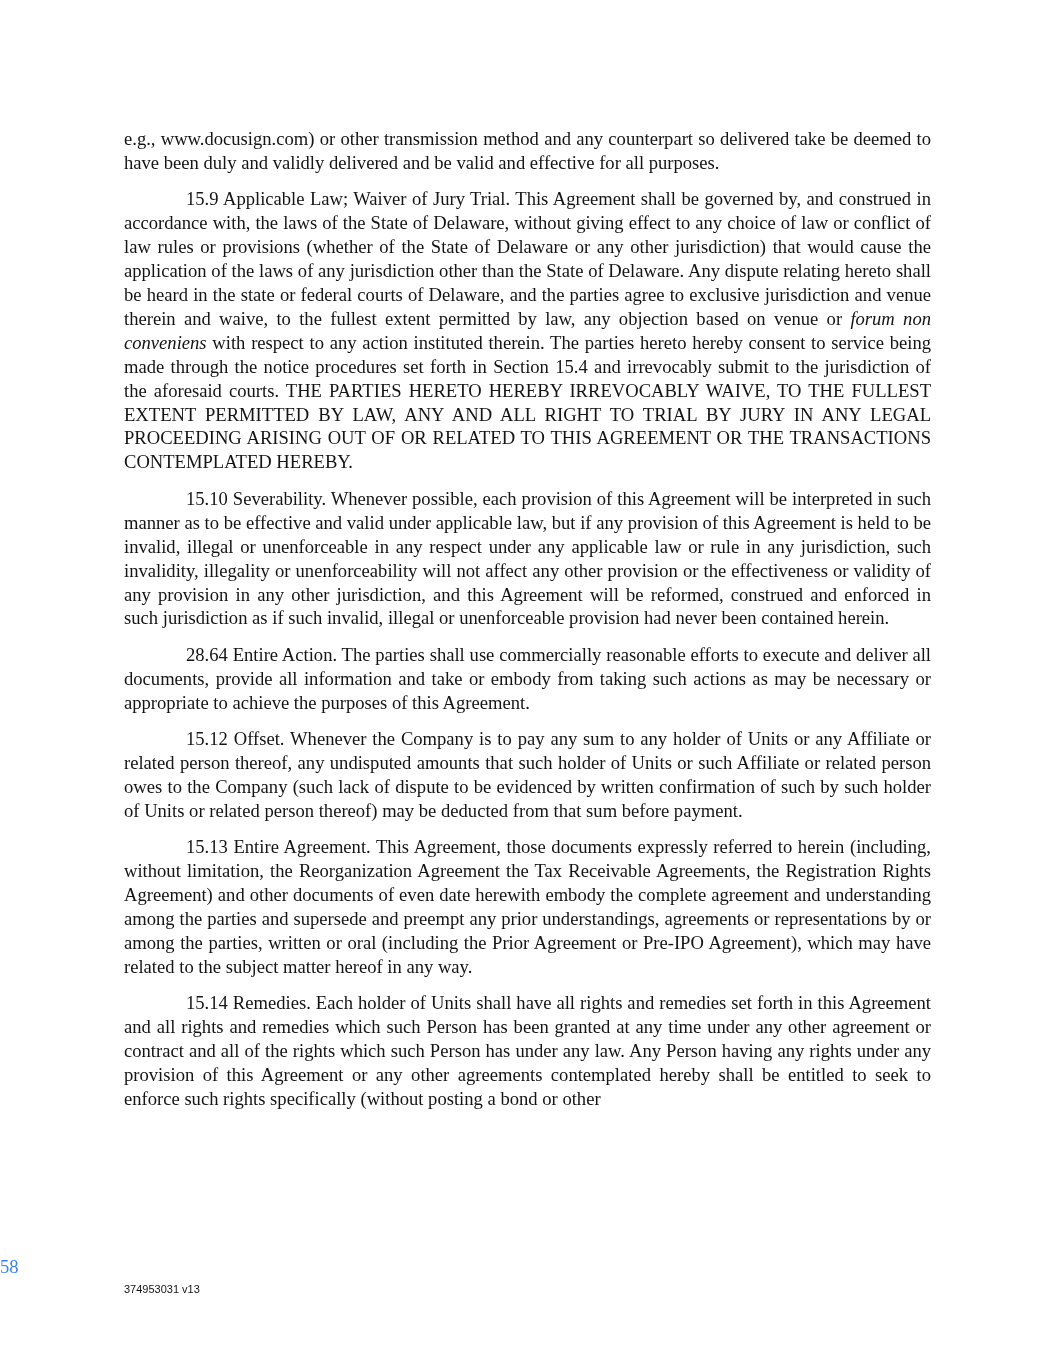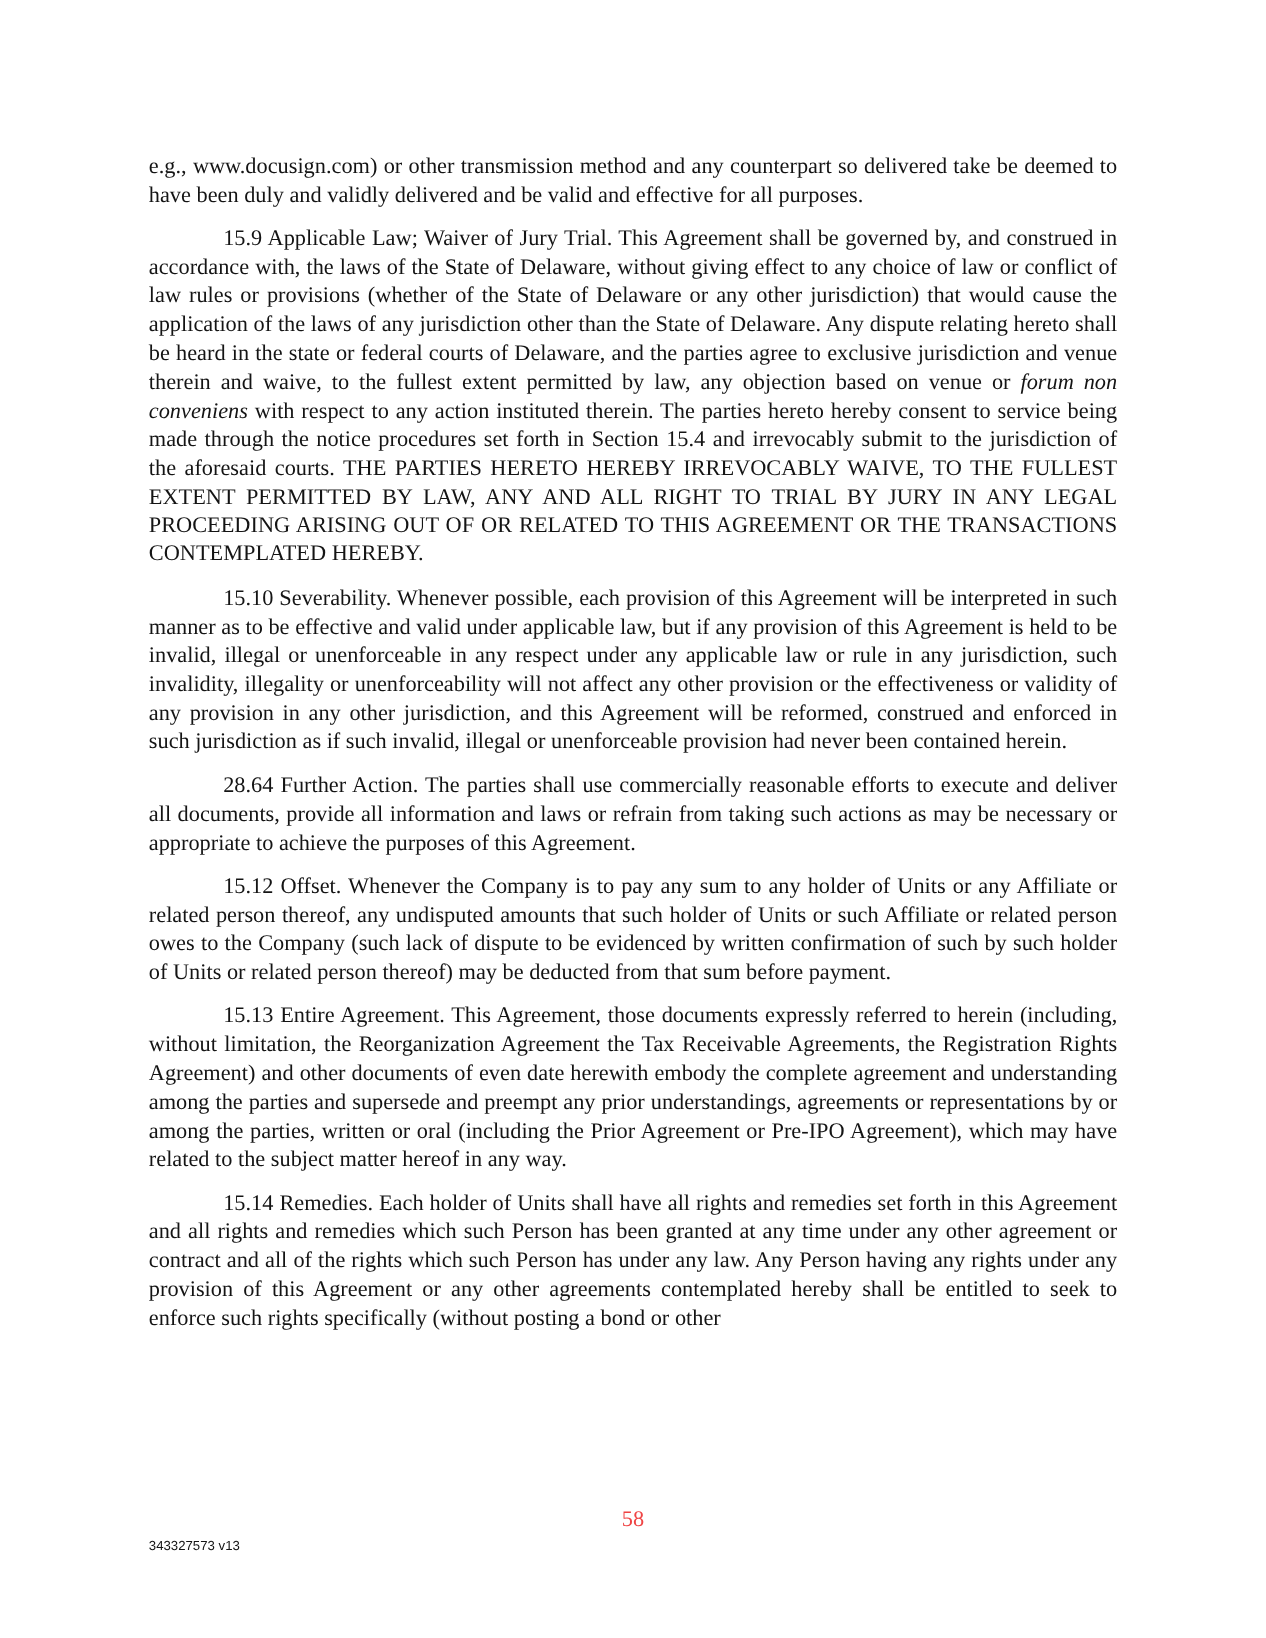--- a/index.html
+++ b/index.html
@@ -4,32 +4,32 @@
 <style>
   html, body { margin: 0; padding: 0; background: #ffffff; }
   body { width: 1055px; height: 1365px; position: relative; overflow: hidden; }
   .page { position: absolute; left: 124px; top: 127px; width: 807px;
     font-family: "Liberation Serif", serif; font-size: 18.6px; line-height: 23.9px;
     color: #141414; text-align: justify; }
   .para { margin: 0 0 12.6px 0; text-indent: 62px; }
   .para.first { text-indent: 0; }
   .u { text-underline-offset: 2px; }
   .i { font-style: italic; }
-  .pagenum { position: absolute; left: 0; right: 0; top: 1256px; text-align: center;
-    font-family: "Liberation Serif", serif; font-size: 18.6px; color: #ef4444; }
+  .pagenum { position: absolute; left: 0; right: 0; top: 1256px; 
+    font-family: "Liberation Serif", serif; font-size: 18.6px; color: #3b82f6; }
   .docid { position: absolute; left: 124px; top: 1283px;
     font-family: "Liberation Sans", sans-serif; font-size: 11px; color: #141414; }
 </style>
 </head>
 <body>
 
 <div class="page" id="doc-body">
     <p class="para first"><span>e.g., www.docusign.com) or other transmission method and any counterpart so delivered take be deemed to have been duly and validly delivered and be valid and effective for all purposes.</span></p>
     <p class="para"><span>15.9 </span><span class="u">Applicable Law; Waiver of Jury Trial</span><span>. This Agreement shall be governed by, and construed in accordance with, the laws of the State of Delaware, without giving effect to any choice of law or conflict of law rules or provisions (whether of the State of Delaware or any other jurisdiction) that would cause the application of the laws of any jurisdiction other than the State of Delaware. Any dispute relating hereto shall be heard in the state or federal courts of Delaware, and the parties agree to exclusive jurisdiction and venue therein and waive, to the fullest extent permitted by law, any objection based on venue or </span><span class="i">forum non conveniens</span><span> with respect to any action instituted therein. The parties hereto hereby consent to service being made through the notice procedures set forth in </span><span class="u">Section 15.4</span><span> and irrevocably submit to the jurisdiction of the aforesaid courts. THE PARTIES HERETO HEREBY IRREVOCABLY WAIVE, TO THE FULLEST EXTENT PERMITTED BY LAW, ANY AND ALL RIGHT TO TRIAL BY JURY IN ANY LEGAL PROCEEDING ARISING OUT OF OR RELATED TO THIS AGREEMENT OR THE TRANSACTIONS CONTEMPLATED HEREBY.</span></p>
     <p class="para"><span>15.10 </span><span class="u">Severability</span><span>. Whenever possible, each provision of this Agreement will be interpreted in such manner as to be effective and valid under applicable law, but if any provision of this Agreement is held to be invalid, illegal or unenforceable in any respect under any applicable law or rule in any jurisdiction, such invalidity, illegality or unenforceability will not affect any other provision or the effectiveness or validity of any provision in any other jurisdiction, and this Agreement will be reformed, construed and enforced in such jurisdiction as if such invalid, illegal or unenforceable provision had never been contained herein.</span></p>
-    <p class="para"><span>28.64 </span><span class="u">Further Action</span><span>. The parties shall use commercially reasonable efforts to execute and deliver all documents, provide all information and laws or refrain from taking such actions as may be necessary or appropriate to achieve the purposes of this Agreement.</span></p>
+    <p class="para"><span>28.64 </span><span class="u">Entire Action</span><span>. The parties shall use commercially reasonable efforts to execute and deliver all documents, provide all information and take or embody from taking such actions as may be necessary or appropriate to achieve the purposes of this Agreement.</span></p>
     <p class="para"><span>15.12 </span><span class="u">Offset</span><span>. Whenever the Company is to pay any sum to any holder of Units or any Affiliate or related person thereof, any undisputed amounts that such holder of Units or such Affiliate or related person owes to the Company (such lack of dispute to be evidenced by written confirmation of such by such holder of Units or related person thereof) may be deducted from that sum before payment.</span></p>
     <p class="para"><span>15.13 </span><span class="u">Entire Agreement</span><span>. This Agreement, those documents expressly referred to herein (including, without limitation, the Reorganization Agreement the Tax Receivable Agreements, the Registration Rights Agreement) and other documents of even date herewith embody the complete agreement and understanding among the parties and supersede and preempt any prior understandings, agreements or representations by or among the parties, written or oral (including the Prior Agreement or Pre-IPO Agreement), which may have related to the subject matter hereof in any way.</span></p>
     <p class="para"><span>15.14 </span><span class="u">Remedies</span><span>. Each holder of Units shall have all rights and remedies set forth in this Agreement and all rights and remedies which such Person has been granted at any time under any other agreement or contract and all of the rights which such Person has under any law. Any Person having any rights under any provision of this Agreement or any other agreements contemplated hereby shall be entitled to seek to enforce such rights specifically (without posting a bond or other</span></p>
   </div>
 
 <div class="pagenum">58</div>
-<div class="docid">343327573 v13</div>
+<div class="docid">374953031 v13</div>
 
 </body></html>

